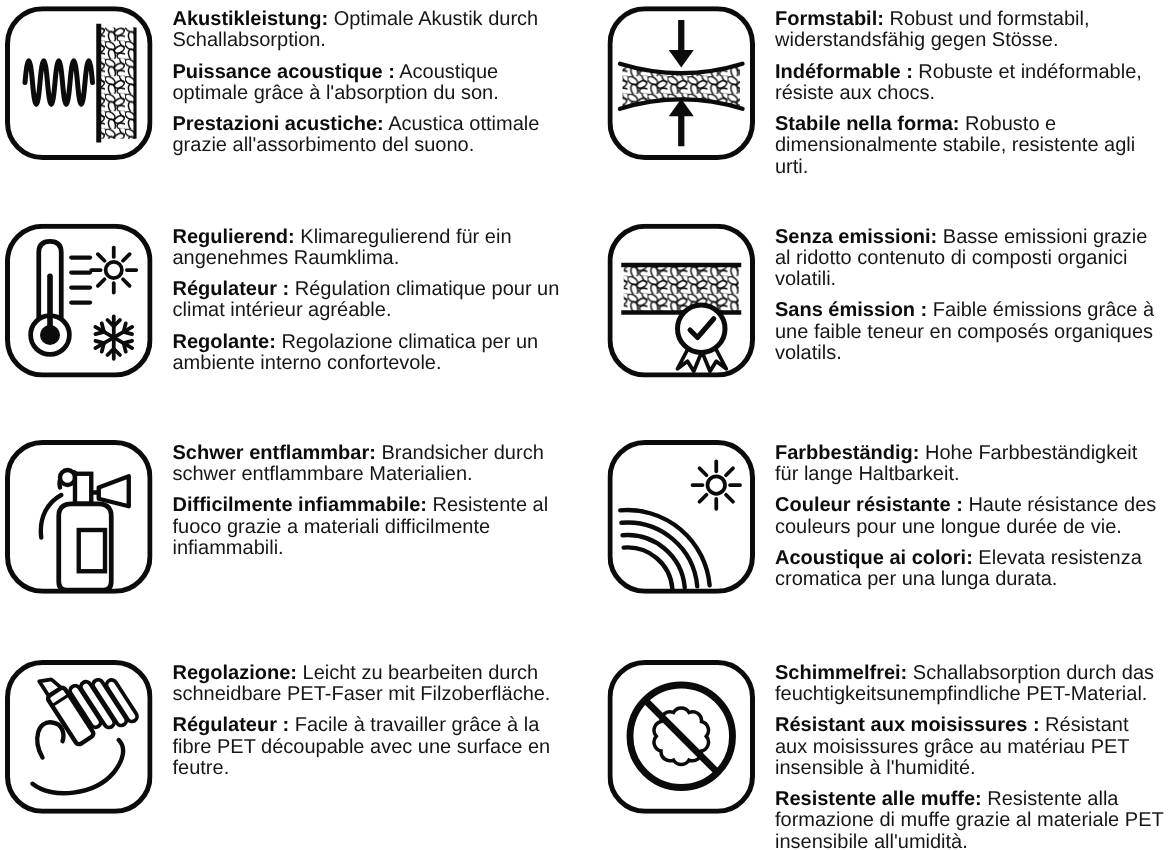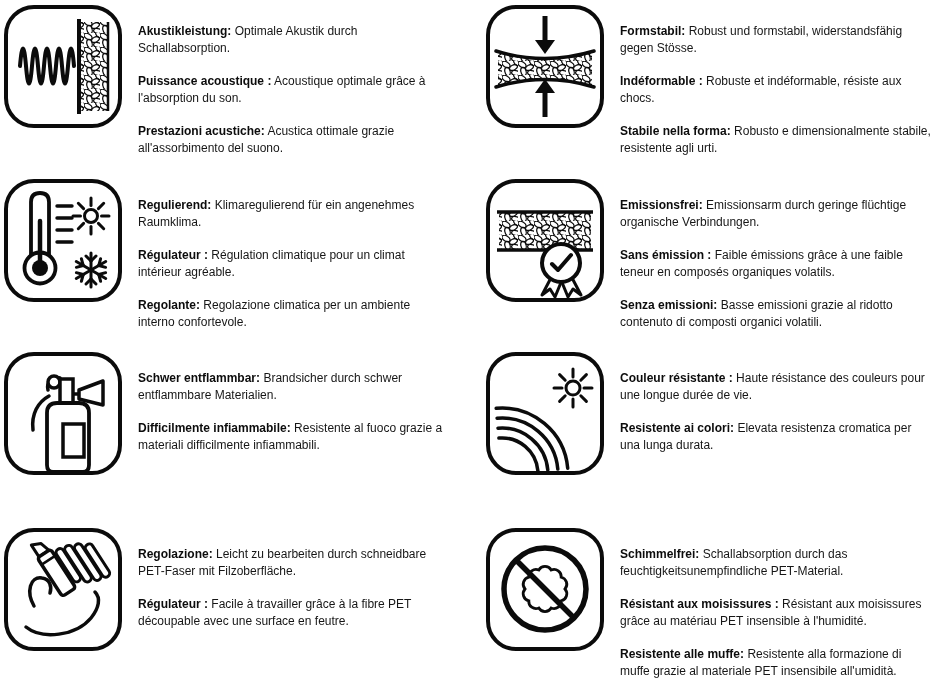--- a/index.html
+++ b/index.html
@@ -8,21 +8,21 @@
     display:grid;
     grid-template-columns:468px 468px;
     grid-template-rows:174px 173px 176px 157px;
     width:936px;height:680px;
   }
   .cell{display:flex;align-items:flex-start;padding-top:5px;box-sizing:border-box;}
   .cell.colL{padding-left:4px;}
   .cell.colR{padding-left:18px;}
   .iconbox{flex:none;}
   .text{margin-left:16px;margin-top:2px;width:312px;}
-  .text p{margin:16px 0 8px 0;font-size:12px;line-height:17px;color:#161616;}
+  .text p{margin:0 0 8px 0;font-size:16px;line-height:17px;color:#161616;}
   .text b{font-weight:700;color:#0c0c0c;}
   svg{display:block;}
   svg .ln{fill:none;stroke:#0b0b0b;}
 </style>
 </head>
 <body>
 
 <div class="grid">
 
   <div class="cell colL">
@@ -155,23 +155,22 @@
       <path class="ln" d="M11,33 H107" stroke-width="3.5"></path>
       <path class="ln" d="M11,71 H107" stroke-width="3.5"></path>
       <g fill="#fff" stroke="#0b0b0b" stroke-width="3" stroke-linejoin="round">
         <path d="M67,95 L56,116 L64,110 L69,118 L76,101 Z"></path>
         <path d="M84,95 L95,116 L87,110 L82,118 L75,101 Z"></path>
       </g>
       <circle cx="75" cy="84" r="19" fill="#fff" stroke="#0b0b0b" stroke-width="4"></circle>
       <path class="ln" d="M66,85 L72,91 L85,76" stroke-width="4" stroke-linecap="round" stroke-linejoin="round"></path>
     </svg>
     <div class="text">
-      <p><b>Emissionsfrei:</b><span> Emissionsarm durch geringe flüchtige organische Verbindungen.</span></p>
+      <p><b>Senza emissioni:</b><span> Basse emissioni grazie al ridotto contenuto di composti organici volatili.</span></p>
       <p><b>Sans émission :</b><span> Faible émissions grâce à une faible teneur en composés organiques volatils.</span></p>
-      <p><b>Senza emissioni:</b><span> Basse emissioni grazie al ridotto contenuto di composti organici volatili.</span></p>
     </div>
   </div>
 
   <div class="cell colL">
     <svg class="iconbox" width="118" height="123" viewBox="0 0 118 123">
       <rect class="ln" x="2" y="2" width="114" height="119" rx="28" stroke-width="4"></rect>
       <path class="ln" d="M45,44 C34,50 27,62 29,78" stroke-width="3.5" stroke-linecap="round"></path>
       <path class="ln" d="M44,38 C42,30 48,24 56,26" stroke-width="3.5" stroke-linecap="round"></path>
       <circle cx="50" cy="30" r="6" fill="#fff" stroke="#0b0b0b" stroke-width="3.5"></circle>
       <path d="M75,38 L99,29 L99,53 L75,47 Z" fill="#fff" stroke="#0b0b0b" stroke-width="3.5" stroke-linejoin="round"></path>
@@ -203,22 +202,23 @@
             <path d="M87,25 V17"></path>
           <path d="M79.2,28.2 L73.6,22.6"></path>
             <path d="M76,36 H68"></path>
             <path d="M79.2,43.8 L73.6,49.4"></path>
           <path d="M87,47 V55"></path>
             <path d="M94.8,43.8 L100.4,49.4"></path>
         </g>
       </g>
     </svg>
     <div class="text">
+      <p><b>Farbbeständig:</b><span> Hohe Farbbeständigkeit für lange Haltbarkeit.</span></p>
       <p><b>Couleur résistante :</b><span> Haute résistance des couleurs pour une longue durée de vie.</span></p>
-      <p><b>Resistente ai colori:</b><span> Elevata resistenza cromatica per una lunga durata.</span></p>
+      <p><b>Acoustique ai colori:</b><span> Elevata resistenza cromatica per una lunga durata.</span></p>
     </div>
   </div>
 
   <div class="cell colL">
     <svg class="iconbox" width="118" height="123" viewBox="0 0 118 123">
       <rect class="ln" x="2" y="2" width="114" height="119" rx="28" stroke-width="4"></rect>
       <g transform="rotate(-33 52 44)">
         <path d="M46,22 L46,8 L55,12 L58,22 Z" fill="#fff" stroke="#0b0b0b" stroke-width="3" stroke-linejoin="round"></path>
         <rect x="44" y="22" width="16" height="46" rx="3" fill="#fff" stroke="#0b0b0b" stroke-width="3.5"></rect>
         <path class="ln" d="M44,30 H60" stroke-width="2.5"></path>

